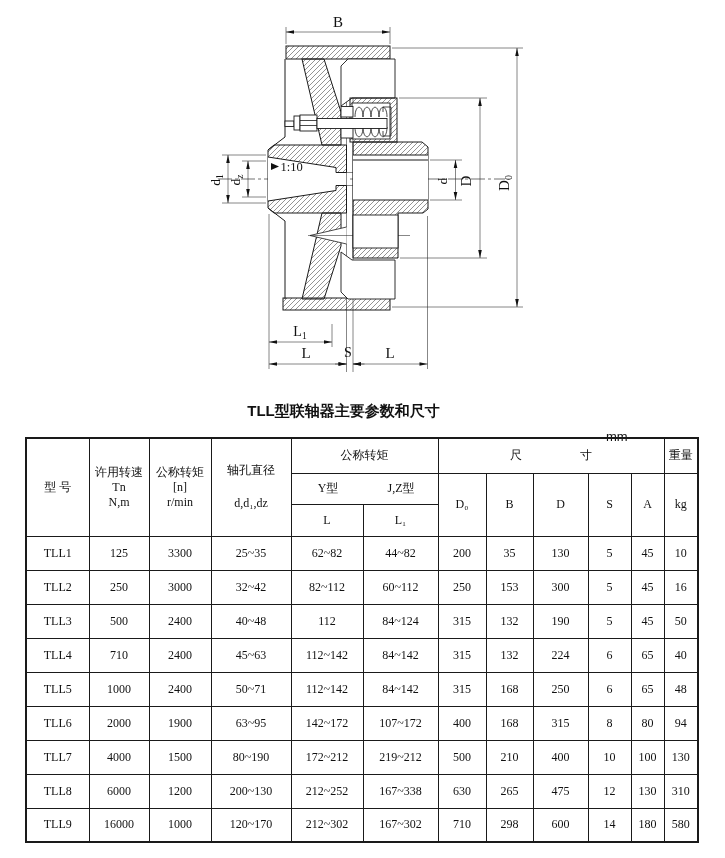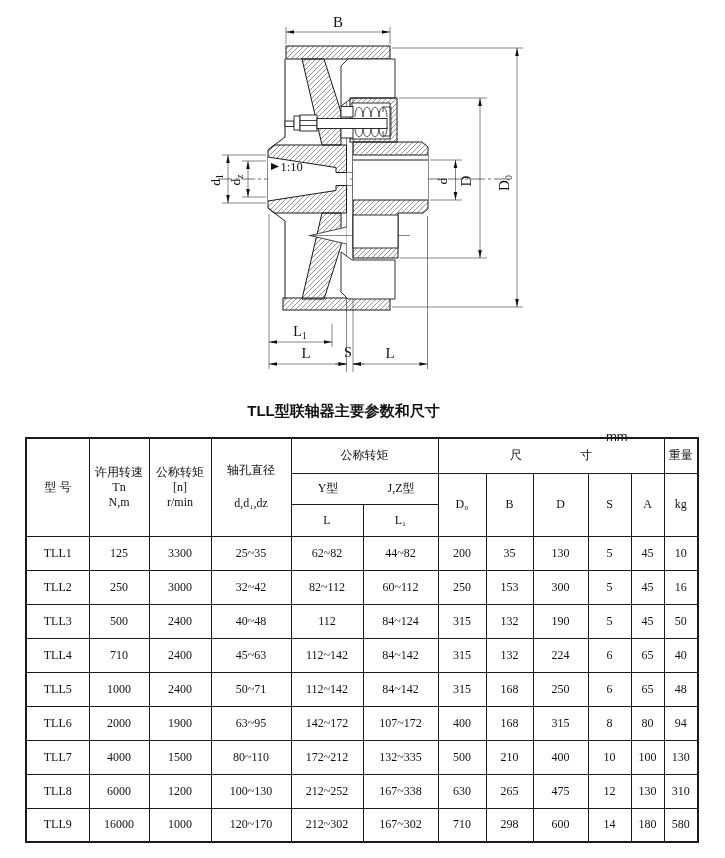--- a/index.html
+++ b/index.html
@@ -344,35 +344,35 @@
         <td>168</td>
         <td>315</td>
         <td>8</td>
         <td>80</td>
         <td>94</td>
       </tr>
       <tr>
         <td>TLL7</td>
         <td>4000</td>
         <td>1500</td>
-        <td>80~110</td>
+        <td>80~190</td>
         <td>172~212</td>
-        <td>132~335</td>
+        <td>219~212</td>
         <td>500</td>
         <td>210</td>
         <td>400</td>
         <td>10</td>
         <td>100</td>
         <td>130</td>
       </tr>
       <tr>
         <td>TLL8</td>
         <td>6000</td>
         <td>1200</td>
-        <td>100~130</td>
+        <td>200~130</td>
         <td>212~252</td>
         <td>167~338</td>
         <td>630</td>
         <td>265</td>
         <td>475</td>
         <td>12</td>
         <td>130</td>
         <td>310</td>
       </tr>
       <tr>

